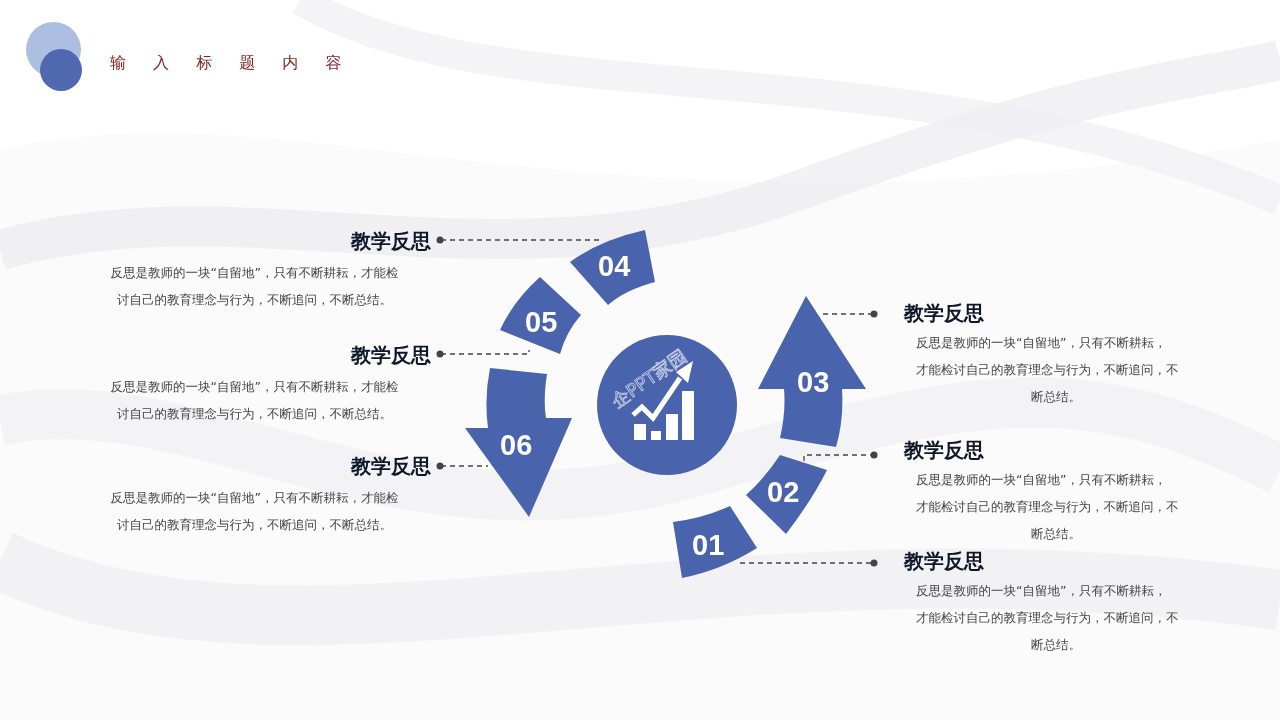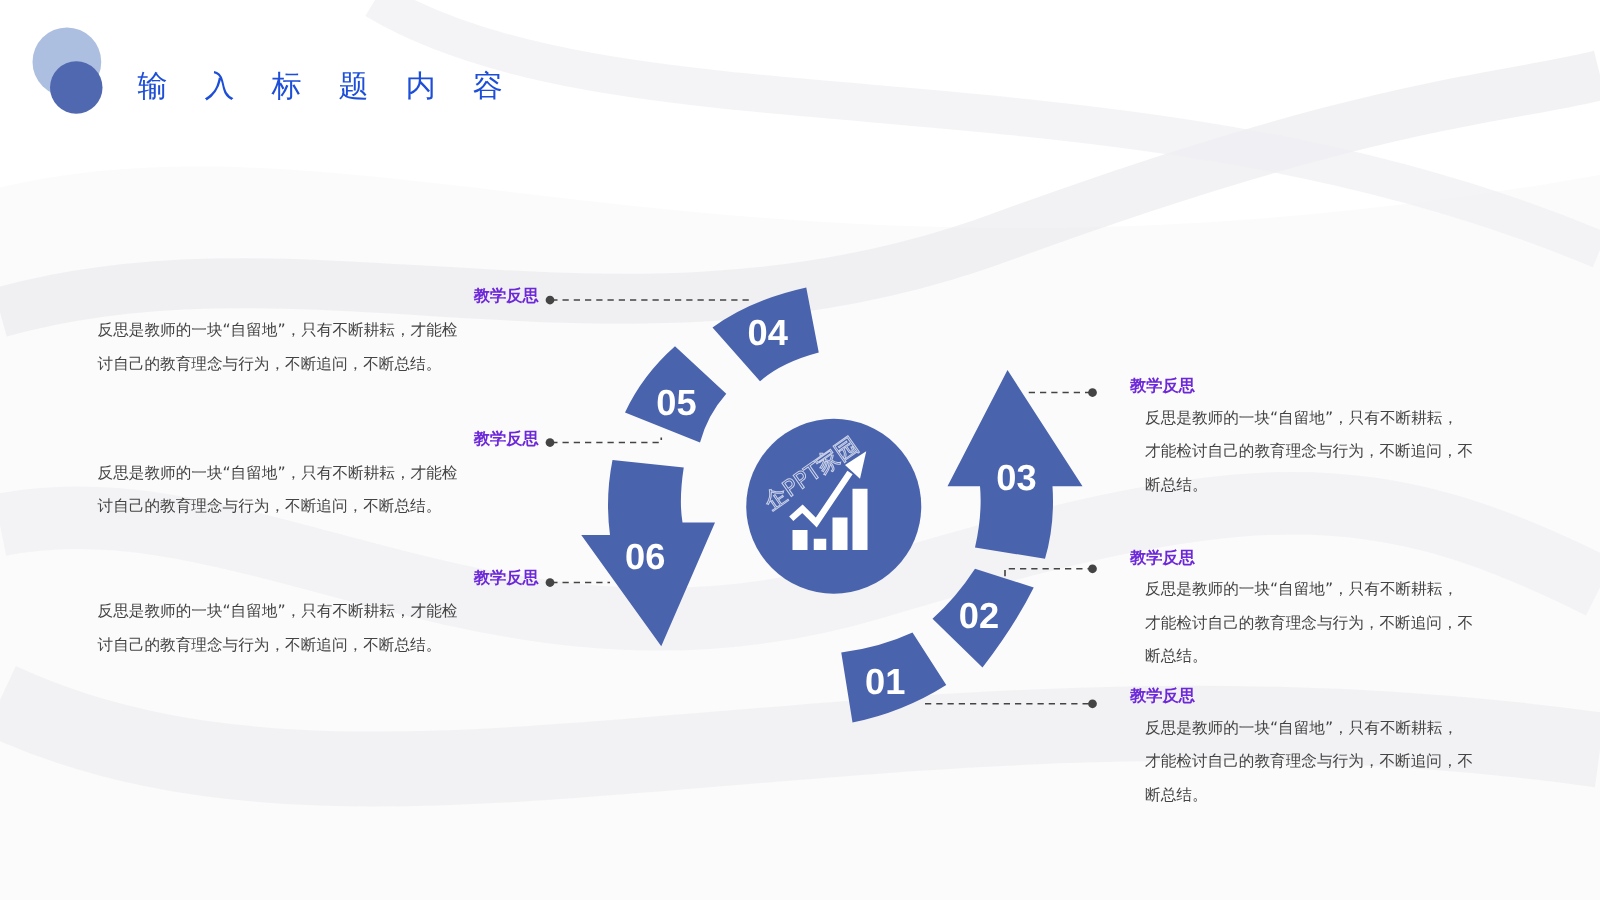--- a/index.html
+++ b/index.html
@@ -5,32 +5,32 @@
   * { box-sizing: border-box; margin: 0; padding: 0; }
   html, body { width: 1280px; height: 720px; overflow: hidden; }
   body {
     position: relative;
     font-family: "DejaVu Sans", "Liberation Sans", sans-serif;
     background: #fbfbfc;
   }
   .bg { position: absolute; inset: 0; z-index: 0; }
   .logo-circle-big { position: absolute; left: 26px; top: 22px; width: 55px; height: 55px; border-radius: 50%; background: #adbfe0; }
   .logo-circle-small { position: absolute; left: 40px; top: 49px; width: 42px; height: 42px; border-radius: 50%; background: #5068b0; }
-  .page-title { position: absolute; left: 110px; top: 53px; font-size: 24px; letter-spacing: 11px; color: #1d4ed8; }
+  .page-title { position: absolute; left: 110px; top: 53px; font-size: 16px; letter-spacing: 11px; color: #7f1d1d; }
 
   .diagram { position: absolute; left: 0; top: 0; width: 1280px; height: 720px; z-index: 2; }
   .seg-label { font-family: "Liberation Sans", sans-serif; font-weight: bold; fill: #fff; font-size: 29px; }
 
   .block { position: absolute; z-index: 3; }
-  .block .heading { font-size: 13px; font-weight: bold; color: #6d28d9; white-space: nowrap; }
+  .block .heading { font-size: 20px; font-weight: bold; color: #0f172a; white-space: nowrap; }
   .block .body { font-size: 12.5px; color: #444; line-height: 27px; white-space: nowrap; }
   .left .heading { text-align: right; }
-  .left .body { text-align: left; }
+  .left .body { text-align: center; }
   .right .body { text-align: left; margin-left: 30px; }
-  .right .body .last { display: block; text-align: left; }
+  .right .body .last { display: block; text-align: center; }
 </style>
 </head>
 <body>
 
 <svg class="bg" width="1280" height="720" viewBox="0 0 1280 720">
   <rect width="1280" height="720" fill="#fbfbfc"></rect>
   <path d="M0 150 C 300 80, 600 260, 1280 140 L1280 0 L0 0 Z" fill="#ffffff" opacity="0.9"></path>
   <path d="M0 250 C 250 180, 500 300, 800 190 S 1200 80, 1280 60" stroke="#e9e9ec" stroke-width="40" fill="none" opacity="0.6"></path>
   <path d="M0 560 C 300 700, 700 520, 1280 600" stroke="#ececef" stroke-width="60" fill="none" opacity="0.6"></path>
   <path d="M0 420 C 200 380, 400 560, 700 470 S 1100 380, 1280 470" stroke="#efeff2" stroke-width="50" fill="none" opacity="0.7"></path>

